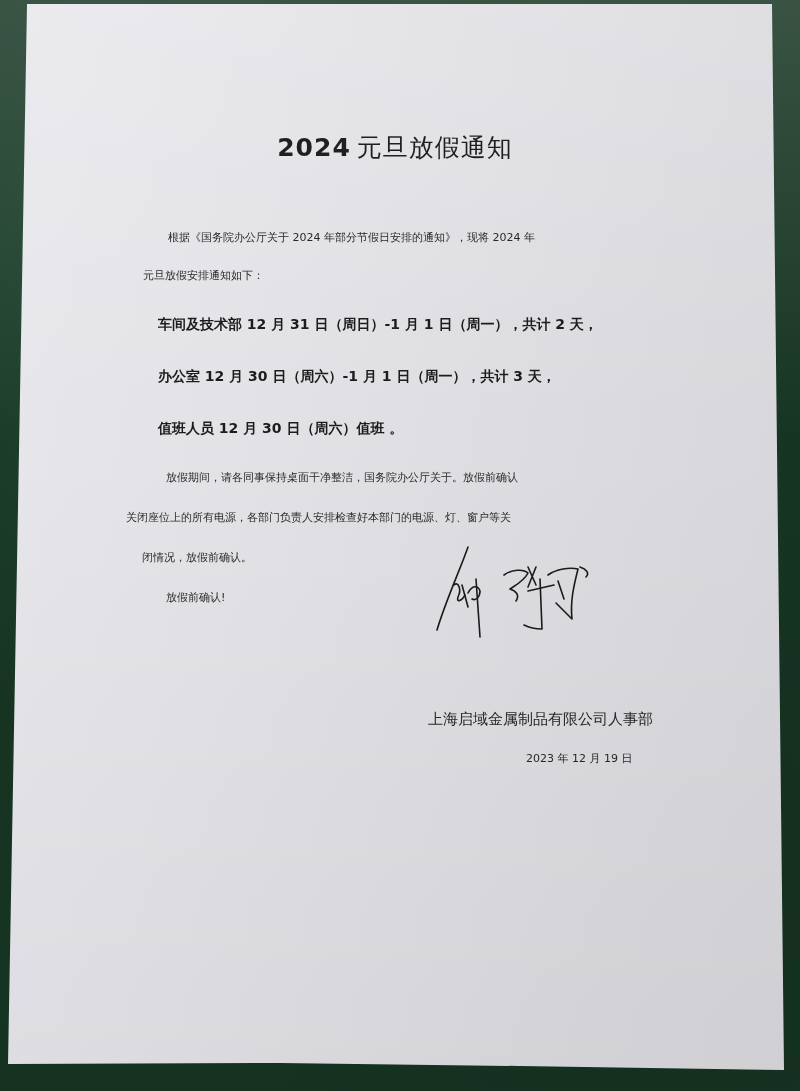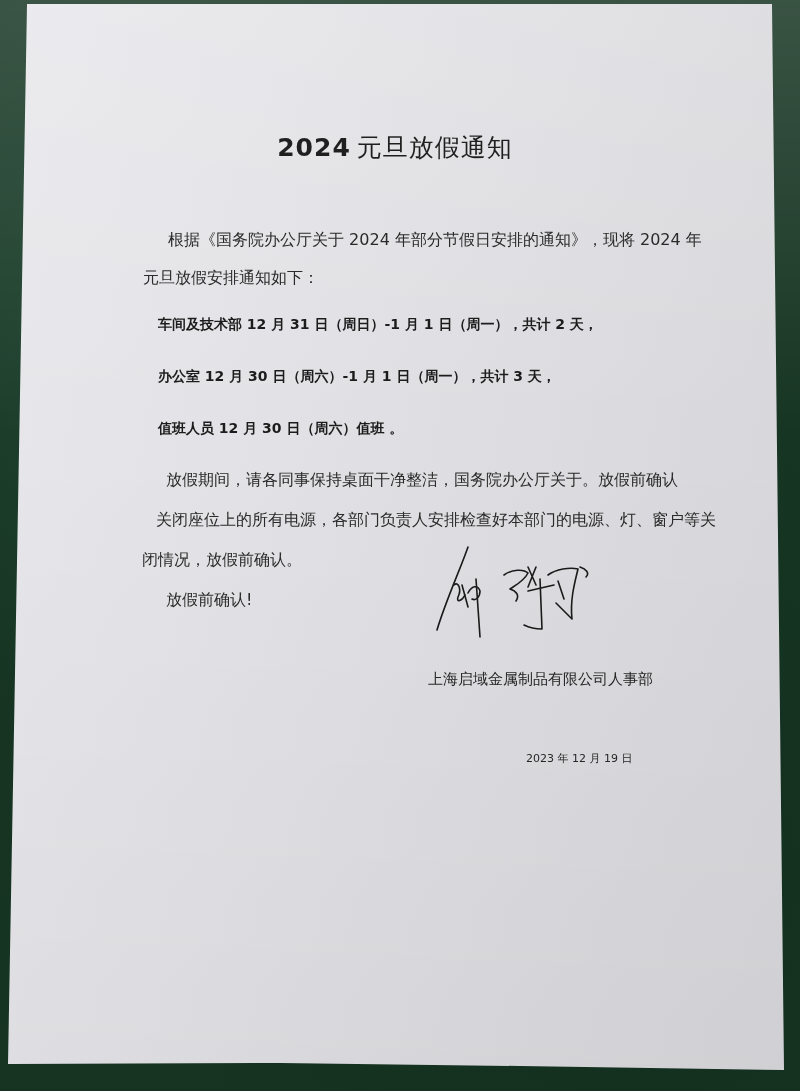--- a/index.html
+++ b/index.html
@@ -21,45 +21,45 @@
       position: absolute; left: 0; top: 0; width: 800px; height: 1091px;
       background: linear-gradient(180deg, rgba(255,255,255,0.15) 0%, rgba(0,0,0,0) 40%, rgba(0,0,0,0.03) 100%);
       pointer-events: none;
     }
     .t { position: absolute; color: #222; white-space: nowrap; margin-top: 44px; }
     .title {
       left: 0; width: 790px; text-align: center; top: 87px;
       font-size: 25px; color: #1f1f1f; letter-spacing: 1px;
     }
     .title .num { font-weight: bold; margin-right: 6px; }
-    .body-text { font-size: 16px; color: #2a2a2a; }
+    .body-text { font-size: 11px; color: #2a2a2a; }
     .bold-line { font-size: 14px; font-weight: bold; color: #1c1c1c; }
     .sig-svg { position: absolute; left: 432px; top: 545px; }
-    .org { left: 428px; top: 626px; font-size: 15px; color: #262626; }
+    .org { left: 428px; top: 666px; font-size: 15px; color: #262626; }
     .date { left: 526px; top: 707px; font-size: 11px; color: #262626; }
   </style>
 </head>
 <body>
 
 <div class="paper"></div>
 <div class="shade"></div>
 
 <div class="t title">
   <span class="num">2024</span><span>元旦放假通知</span>
 </div>
 
 <div class="t body-text" style="left:168px; top:186px;">根据《国务院办公厅关于 2024 年部分节假日安排的通知》，现将 2024 年</div>
 <div class="t body-text" style="left:143px; top:224px;">元旦放假安排通知如下：</div>
 
 <div class="t bold-line" style="left:158px; top:272px;">车间及技术部 12 月 31 日（周日）-1 月 1 日（周一），共计 2 天，</div>
 <div class="t bold-line" style="left:158px; top:324px;">办公室 12 月 30 日（周六）-1 月 1 日（周一），共计 3 天，</div>
 <div class="t bold-line" style="left:158px; top:376px;">值班人员 12 月 30 日（周六）值班 。</div>
 
 <div class="t body-text" style="left:166px; top:426px;">放假期间，请各同事保持桌面干净整洁，国务院办公厅关于。放假前确认</div>
-<div class="t body-text" style="left:156px; top:466px;">关闭座位上的所有电源，各部门负责人安排检查好本部门的电源、灯、窗户等关</div>
+<div class="t body-text" style="left:126px; top:466px;">关闭座位上的所有电源，各部门负责人安排检查好本部门的电源、灯、窗户等关</div>
 <div class="t body-text" style="left:142px; top:506px;">闭情况，放假前确认。</div>
 
 <div class="t body-text" style="left:166px; top:546px;">放假前确认!</div>
 
 <svg class="sig-svg" width="170" height="100" viewBox="0 0 170 100">
   <g fill="none" stroke="#1a1a1a" stroke-width="1.6" stroke-linecap="round" stroke-linejoin="round">
     <path d="M36 2 C28 25 14 55 5 85"></path>
     <path d="M22 40 C26 36 30 44 26 52 C24 58 30 56 33 50"></path>
     <path d="M30 40 L36 62"></path>
     <path d="M36 48 C40 40 46 40 48 46 C48 52 44 56 40 54"></path>

